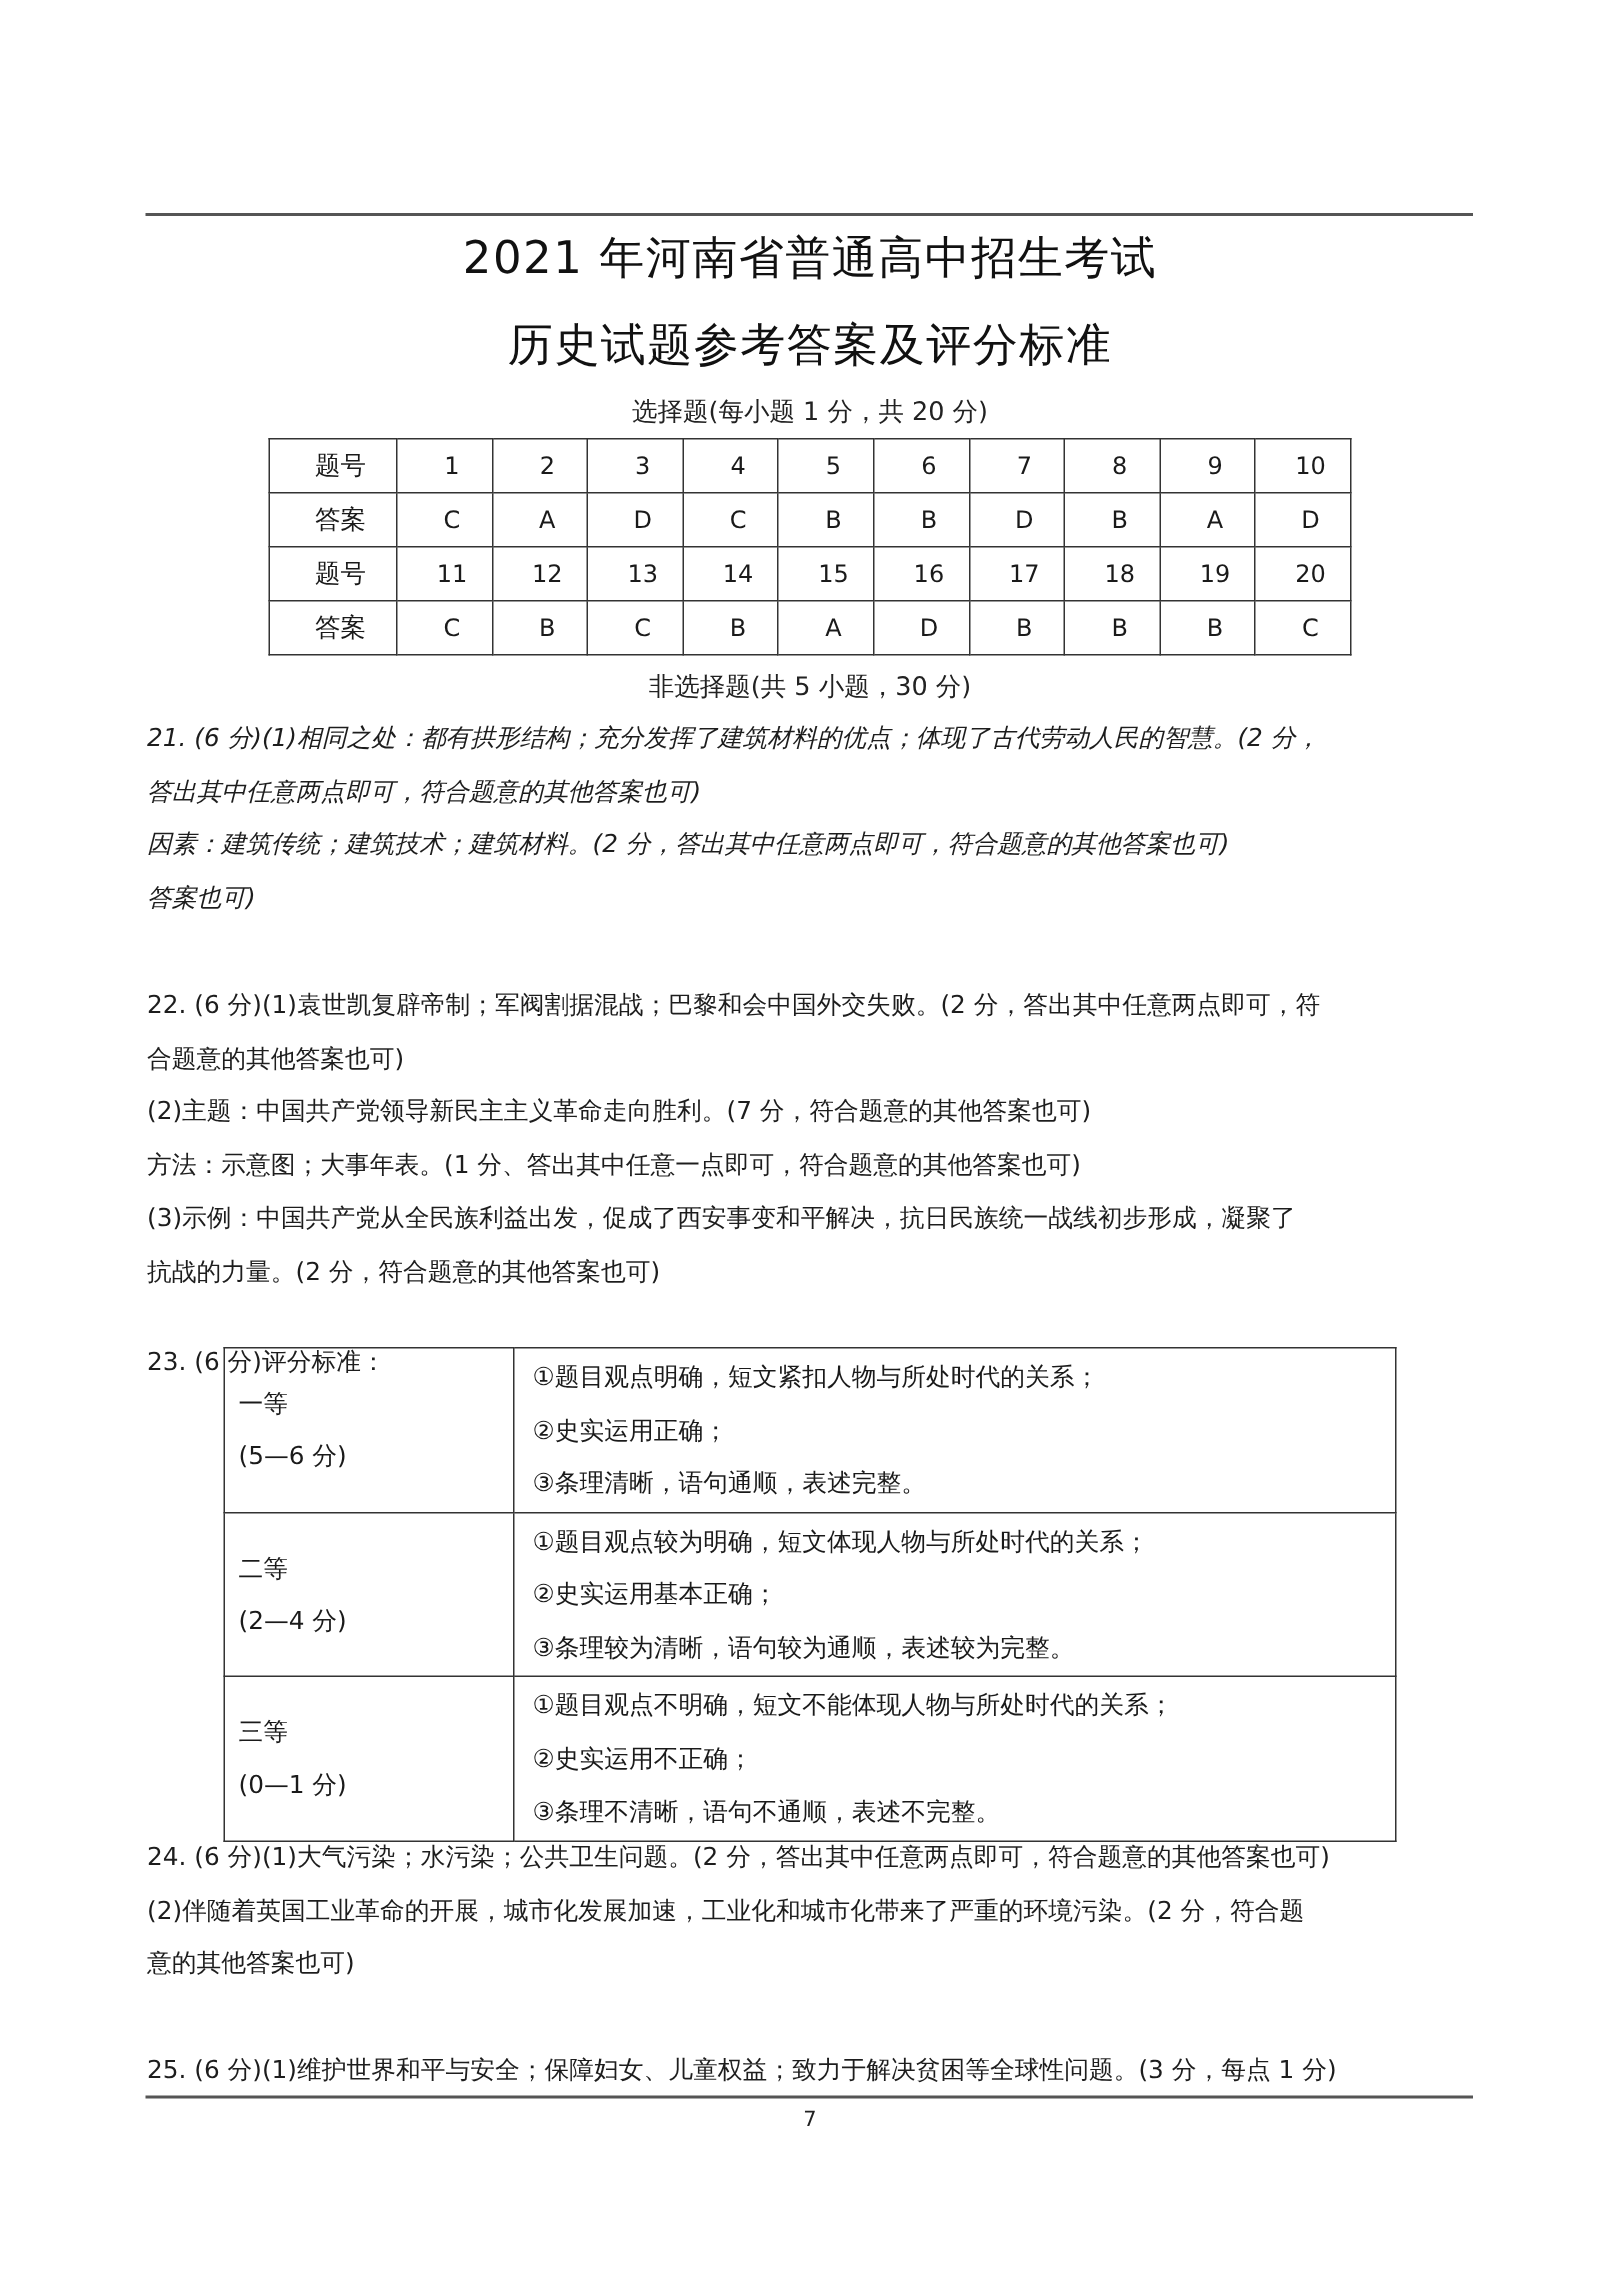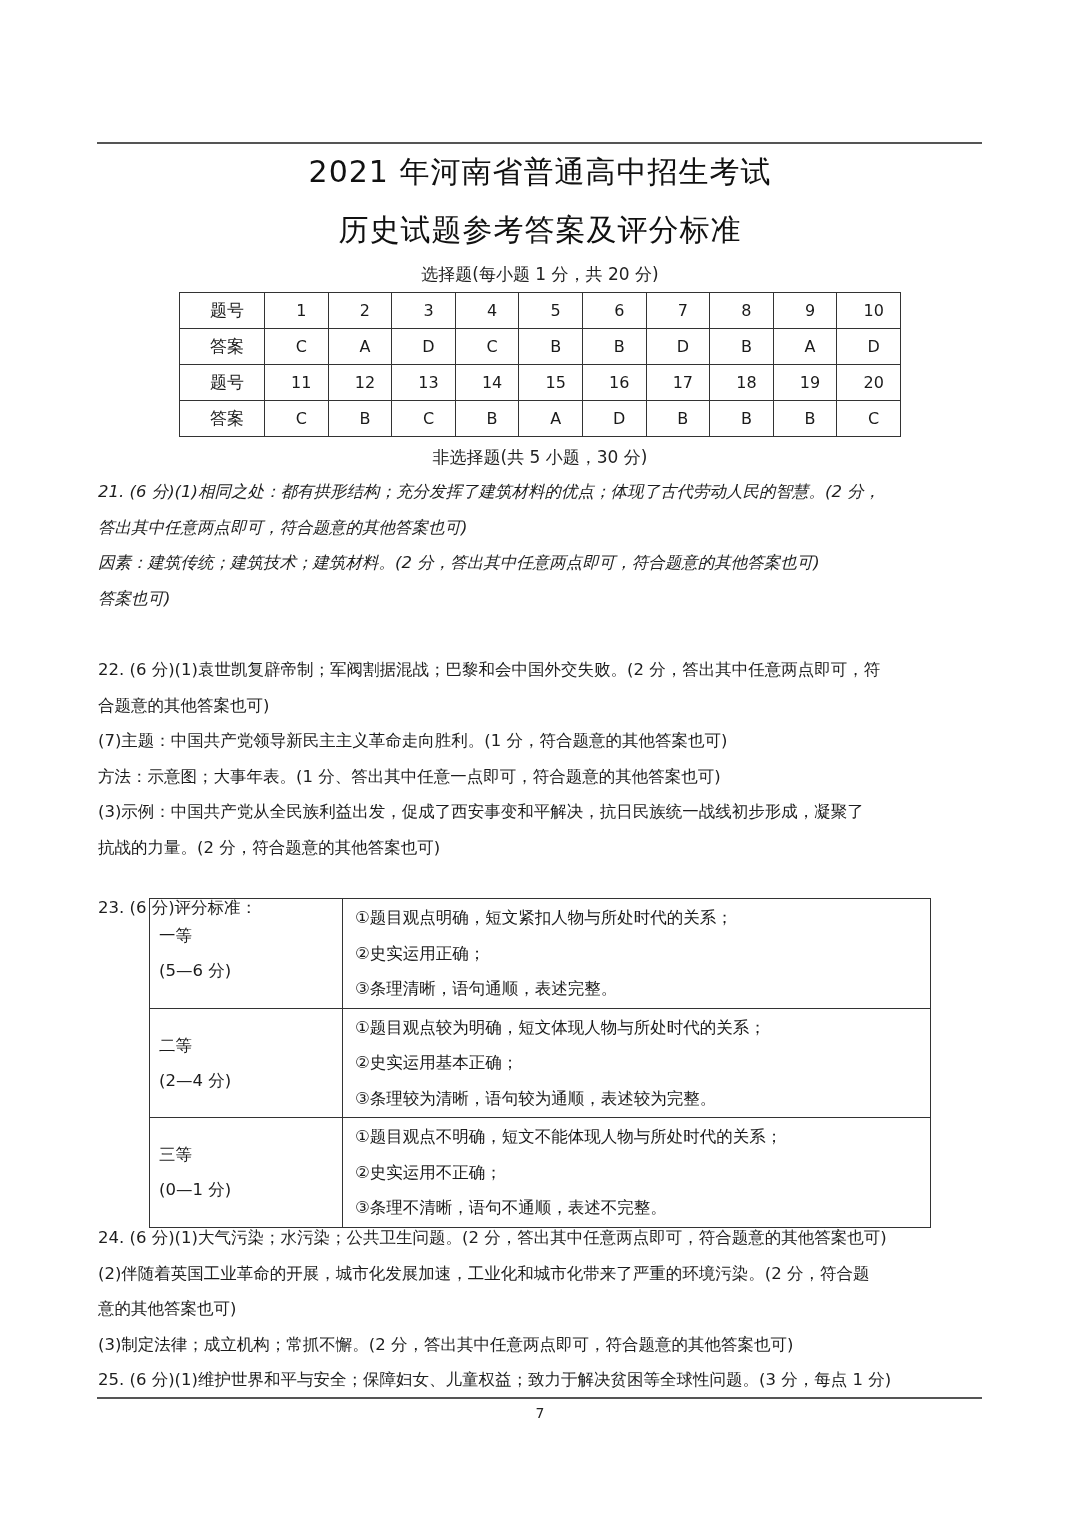--- a/index.html
+++ b/index.html
@@ -119,21 +119,21 @@
 
 <div class="para" style="top:474px;font-style:italic;" id="q21">
     <p>21. (6 分)(1)相同之处：都有拱形结构；充分发挥了建筑材料的优点；体现了古代劳动人民的智慧。(2 分，</p>
     <p>答出其中任意两点即可，符合题意的其他答案也可)</p>
     <p>因素：建筑传统；建筑技术；建筑材料。(2 分，答出其中任意两点即可，符合题意的其他答案也可)</p>
     <p>答案也可)</p>
   </div>
 <div class="para" style="top:652px;" id="q22">
     <p>22. (6 分)(1)袁世凯复辟帝制；军阀割据混战；巴黎和会中国外交失败。(2 分，答出其中任意两点即可，符</p>
     <p>合题意的其他答案也可)</p>
-    <p>(7)主题：中国共产党领导新民主主义革命走向胜利。(1 分，符合题意的其他答案也可)</p>
+    <p>(2)主题：中国共产党领导新民主主义革命走向胜利。(7 分，符合题意的其他答案也可)</p>
     <p>方法：示意图；大事年表。(1 分、答出其中任意一点即可，符合题意的其他答案也可)</p>
     <p>(3)示例：中国共产党从全民族利益出发，促成了西安事变和平解决，抗日民族统一战线初步形成，凝聚了</p>
     <p>抗战的力量。(2 分，符合题意的其他答案也可)</p>
   </div>
 <div class="para" style="top:890px;">
   <p>23. (6 分)评分标准：</p>
 </div>
 
 <table class="rubric">
   <tbody id="rubric-body">
@@ -170,20 +170,19 @@
           <div>③条理不清晰，语句不通顺，表述不完整。</div>
         </td>
       </tr>
     </tbody>
 </table>
 
 <div class="para" style="top:1220px;" id="q24">
     <p>24. (6 分)(1)大气污染；水污染；公共卫生问题。(2 分，答出其中任意两点即可，符合题意的其他答案也可)</p>
     <p>(2)伴随着英国工业革命的开展，城市化发展加速，工业化和城市化带来了严重的环境污染。(2 分，符合题</p>
     <p>意的其他答案也可)</p>
-    <p>(3)制定法律；成立机构；常抓不懈。(2 分，答出其中任意两点即可，符合题意的其他答案也可)</p>
   </div>
 <div class="para" style="top:1362px;" id="q25">
     <p>25. (6 分)(1)维护世界和平与安全；保障妇女、儿童权益；致力于解决贫困等全球性问题。(3 分，每点 1 分)</p>
   </div>
 
 <div class="rule bottom"></div>
 <div class="page-num">7</div>
 
 </body></html>

